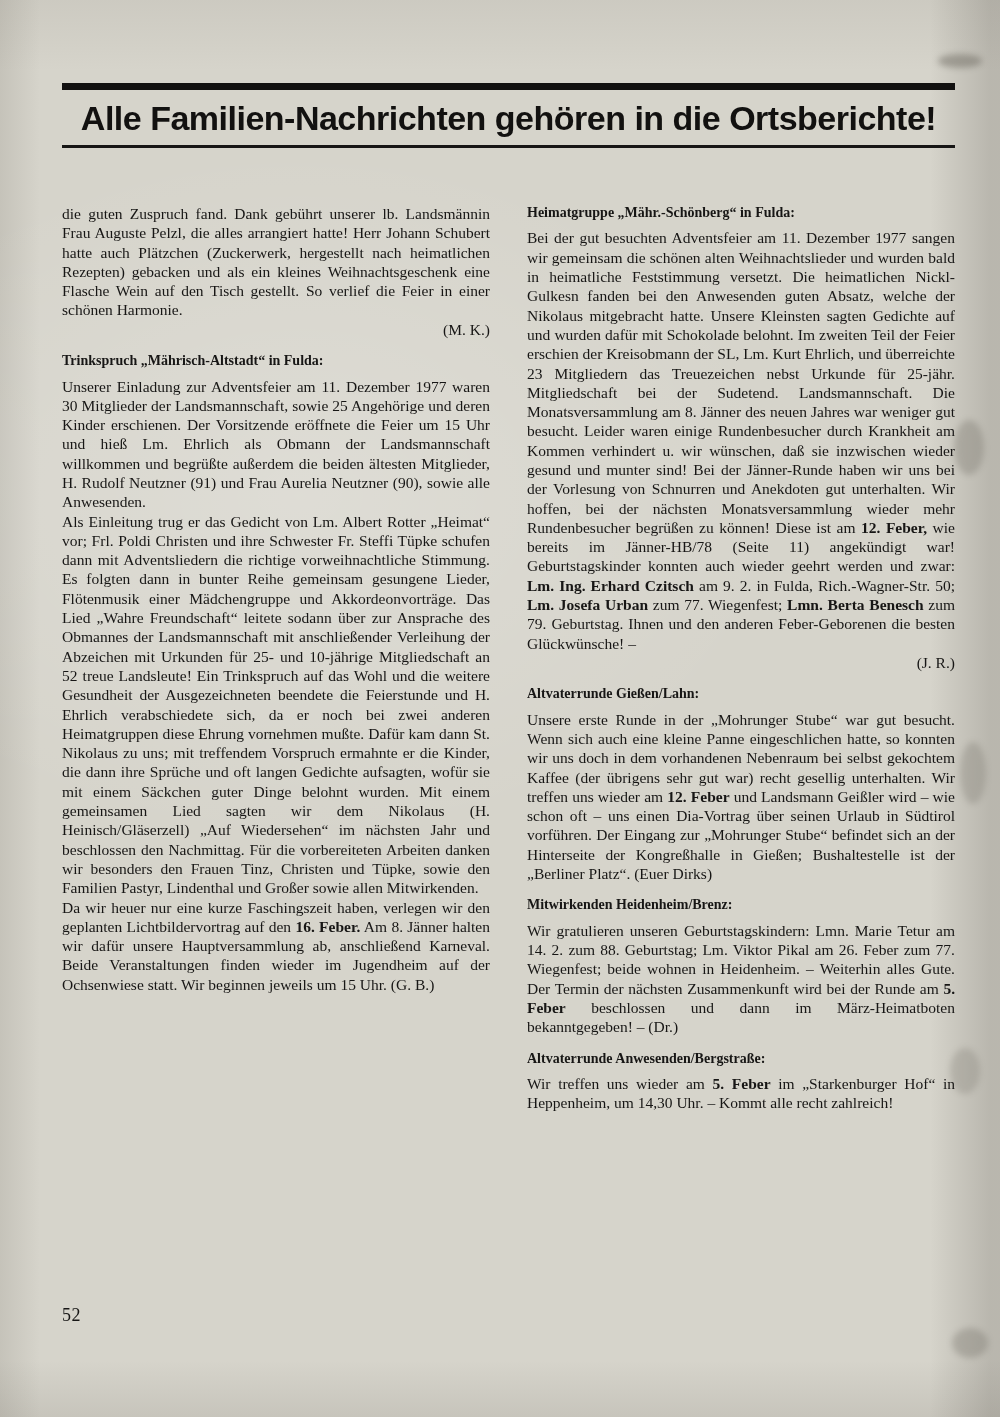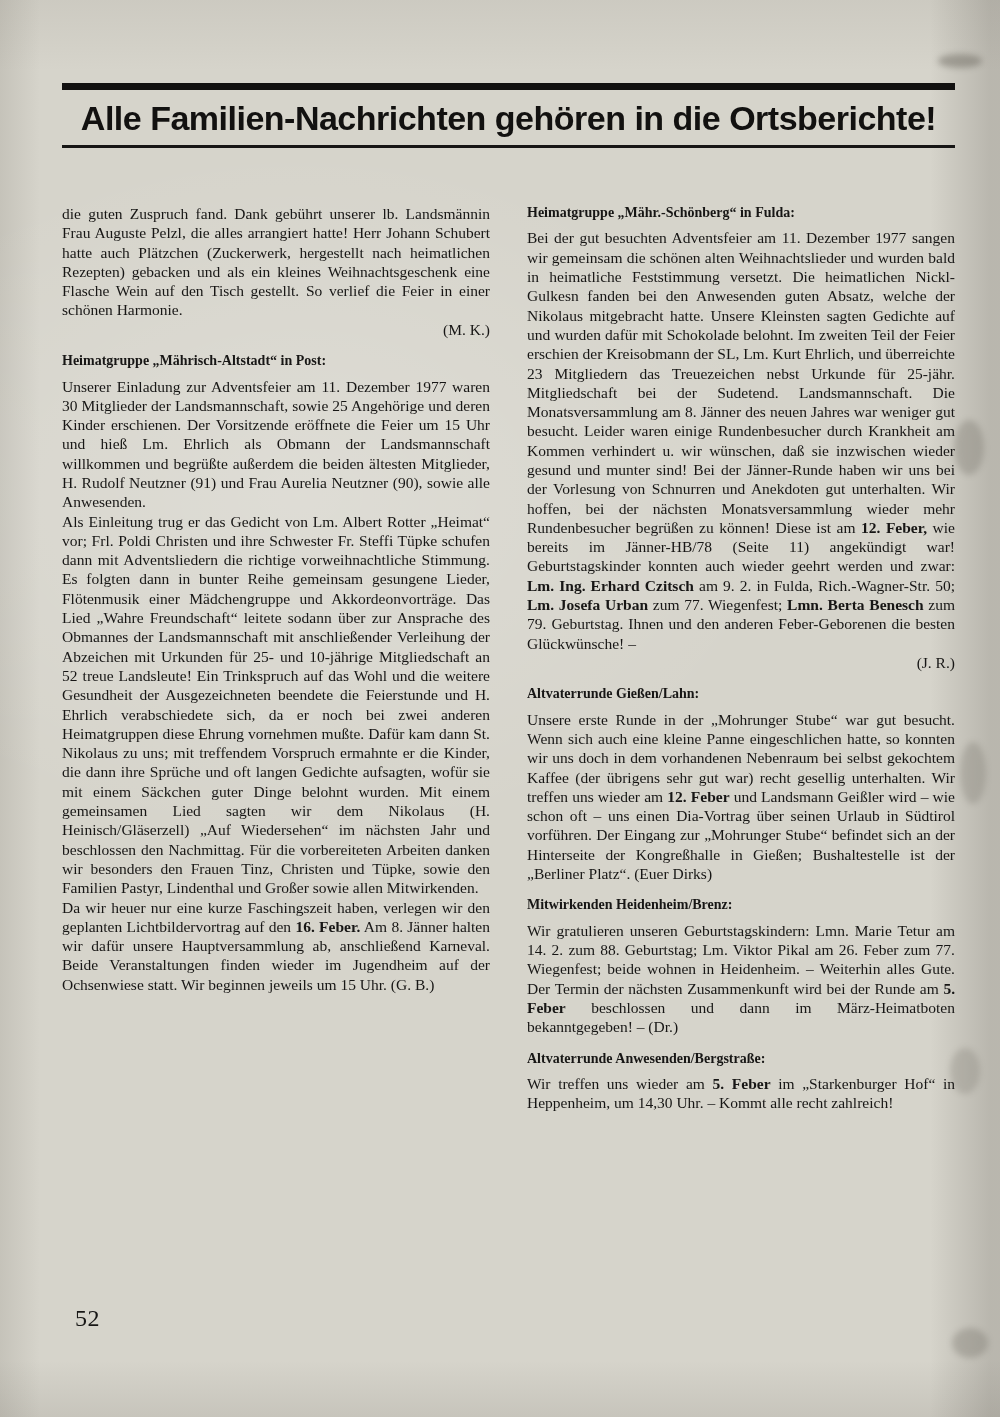--- a/index.html
+++ b/index.html
@@ -52,22 +52,22 @@
     hyphens: auto; -webkit-hyphens: auto;
   }
   .sig { text-align: right; }
   .head {
     margin: 13px 0 7px; font-size: 14px; font-weight: bold;
     text-align: left;
   }
   b { font-weight: bold; }
 
   .page-number {
-    position: absolute; left: 75px; top: 1305px;
-    font-size: 24px; letter-spacing: 0.5px;
+    position: absolute; left: 62px; top: 1305px;
+    font-size: 18px; letter-spacing: 0.5px;
   }
 </style>
 </head>
 <body>
 
 <div class="paper-shade"></div>
 <div class="smudge s1"></div>
 <div class="smudge s2"></div>
 <div class="smudge s3"></div>
 <div class="smudge s4"></div>
@@ -76,21 +76,21 @@
 <div class="banner">
   <div class="rule-thick"></div>
   <h1 class="banner-title">Alle Familien-Nachrichten gehören in die Ortsberichte!</h1>
   <div class="rule-thin"></div>
 </div>
 
 <div class="columns">
   <div class="col">
     <p class="para">die guten Zuspruch fand. Dank gebührt unserer lb. Landsmännin Frau Auguste Pelzl, die alles arrangiert hatte! Herr Johann Schubert hatte auch Plätzchen (Zuckerwerk, hergestellt nach heimatlichen Rezepten) gebacken und als ein kleines Weihnachtsgeschenk eine Flasche Wein auf den Tisch gestellt. So verlief die Feier in einer schönen Harmonie.</p>
     <p class="para sig">(M. K.)</p>
-    <h2 class="head">Heimatgruppe „Mährisch-Altstadt“ in Post:</h2>
+    <h2 class="head">Trinkspruch „Mährisch-Altstadt“ in Fulda:</h2>
     <p class="para">Unserer Einladung zur Adventsfeier am 11. Dezember 1977 waren 30 Mitglieder der Landsmannschaft, sowie 25 Angehörige und deren Kinder erschienen. Der Vorsitzende eröffnete die Feier um 15 Uhr und hieß Lm. Ehrlich als Obmann der Landsmannschaft willkommen und begrüßte außerdem die beiden ältesten Mitglieder, H. Rudolf Neutzner (91) und Frau Aurelia Neutzner (90), sowie alle Anwesenden.</p>
     <p class="para">Als Einleitung trug er das Gedicht von Lm. Albert Rotter „Heimat“ vor; Frl. Poldi Christen und ihre Schwester Fr. Steffi Tüpke schufen dann mit Adventsliedern die richtige vorweihnachtliche Stimmung. Es folgten dann in bunter Reihe gemeinsam gesungene Lieder, Flötenmusik einer Mädchengruppe und Akkordeonvorträge. Das Lied „Wahre Freundschaft“ leitete sodann über zur Ansprache des Obmannes der Landsmannschaft mit anschließender Verleihung der Abzeichen mit Urkunden für 25- und 10-jährige Mitgliedschaft an 52 treue Landsleute! Ein Trinkspruch auf das Wohl und die weitere Gesundheit der Ausgezeichneten beendete die Feierstunde und H. Ehrlich verabschiedete sich, da er noch bei zwei anderen Heimatgruppen diese Ehrung vornehmen mußte. Dafür kam dann St. Nikolaus zu uns; mit treffendem Vorspruch ermahnte er die Kinder, die dann ihre Sprüche und oft langen Gedichte aufsagten, wofür sie mit einem Säckchen guter Dinge belohnt wurden. Mit einem gemeinsamen Lied sagten wir dem Nikolaus (H. Heinisch/Gläserzell) „Auf Wiedersehen“ im nächsten Jahr und beschlossen den Nachmittag. Für die vorbereiteten Arbeiten danken wir besonders den Frauen Tinz, Christen und Tüpke, sowie den Familien Pastyr, Lindenthal und Großer sowie allen Mitwirkenden.</p>
     <p class="para">Da wir heuer nur eine kurze Faschingszeit haben, verlegen wir den geplanten Lichtbildervortrag auf den <b>16. Feber.</b> Am 8. Jänner halten wir dafür unsere Hauptversammlung ab, anschließend Karneval. Beide Veranstaltungen finden wieder im Jugendheim auf der Ochsenwiese statt. Wir beginnen jeweils um 15 Uhr. (G. B.)</p>
   </div>
   <div class="col">
     <h2 class="head">Heimatgruppe „Mähr.-Schönberg“ in Fulda:</h2>
     <p class="para">Bei der gut besuchten Adventsfeier am 11. Dezember 1977 sangen wir gemeinsam die schönen alten Weihnachtslieder und wurden bald in heimatliche Feststimmung versetzt. Die heimatlichen Nickl-Gulkesn fanden bei den Anwesenden guten Absatz, welche der Nikolaus mitgebracht hatte. Unsere Kleinsten sagten Gedichte auf und wurden dafür mit Schokolade belohnt. Im zweiten Teil der Feier erschien der Kreisobmann der SL, Lm. Kurt Ehrlich, und überreichte 23 Mitgliedern das Treuezeichen nebst Urkunde für 25-jähr. Mitgliedschaft bei der Sudetend. Landsmannschaft. Die Monatsversammlung am 8. Jänner des neuen Jahres war weniger gut besucht. Leider waren einige Rundenbesucher durch Krankheit am Kommen verhindert u. wir wünschen, daß sie inzwischen wieder gesund und munter sind! Bei der Jänner-Runde haben wir uns bei der Vorlesung von Schnurren und Anekdoten gut unterhalten. Wir hoffen, bei der nächsten Monatsversammlung wieder mehr Rundenbesucher begrüßen zu können! Diese ist am <b>12. Feber,</b> wie bereits im Jänner-HB/78 (Seite 11) angekündigt war! Geburtstagskinder konnten auch wieder geehrt werden und zwar: <b>Lm. Ing. Erhard Czitsch</b> am 9. 2. in Fulda, Rich.-Wagner-Str. 50; <b>Lm. Josefa Urban</b> zum 77. Wiegenfest; <b>Lmn. Berta Benesch</b> zum 79. Geburtstag. Ihnen und den anderen Feber-Geborenen die besten Glückwünsche! –</p>
     <p class="para sig">(J. R.)</p>
     <h2 class="head">Altvaterrunde Gießen/Lahn:</h2>
     <p class="para">Unsere erste Runde in der „Mohrunger Stube“ war gut besucht. Wenn sich auch eine kleine Panne eingeschlichen hatte, so konnten wir uns doch in dem vorhandenen Nebenraum bei selbst gekochtem Kaffee (der übrigens sehr gut war) recht gesellig unterhalten. Wir treffen uns wieder am <b>12. Feber</b> und Landsmann Geißler wird – wie schon oft – uns einen Dia-Vortrag über seinen Urlaub in Südtirol vorführen. Der Eingang zur „Mohrunger Stube“ befindet sich an der Hinterseite der Kongreßhalle in Gießen; Bushaltestelle ist der „Berliner Platz“. (Euer Dirks)</p>

